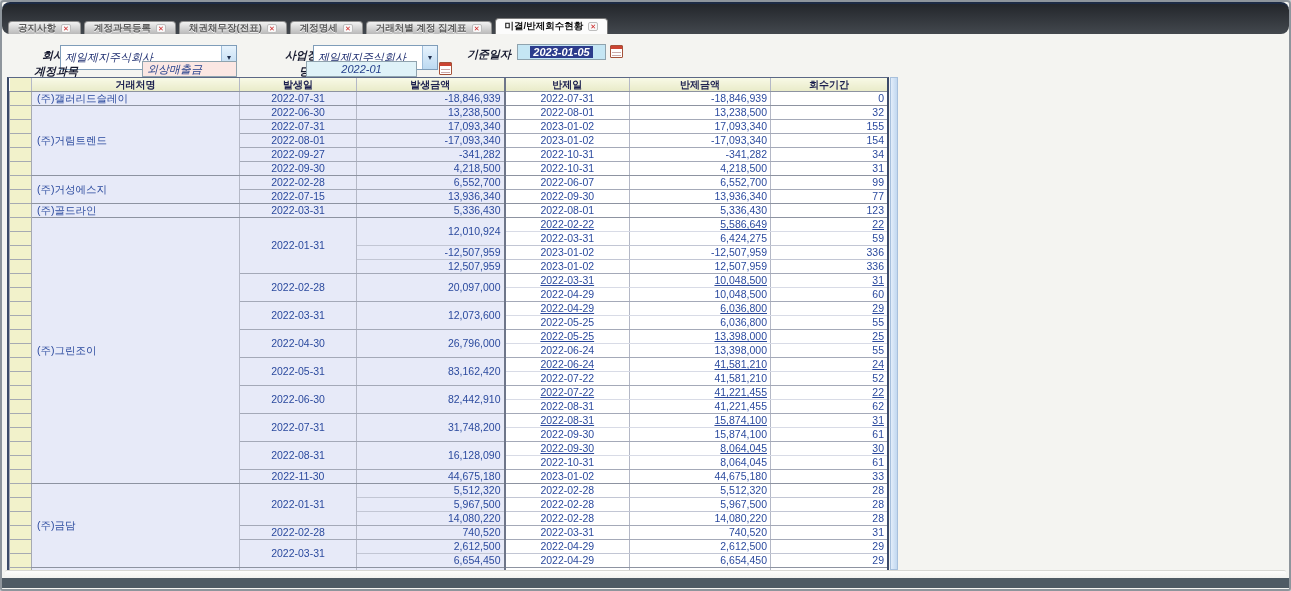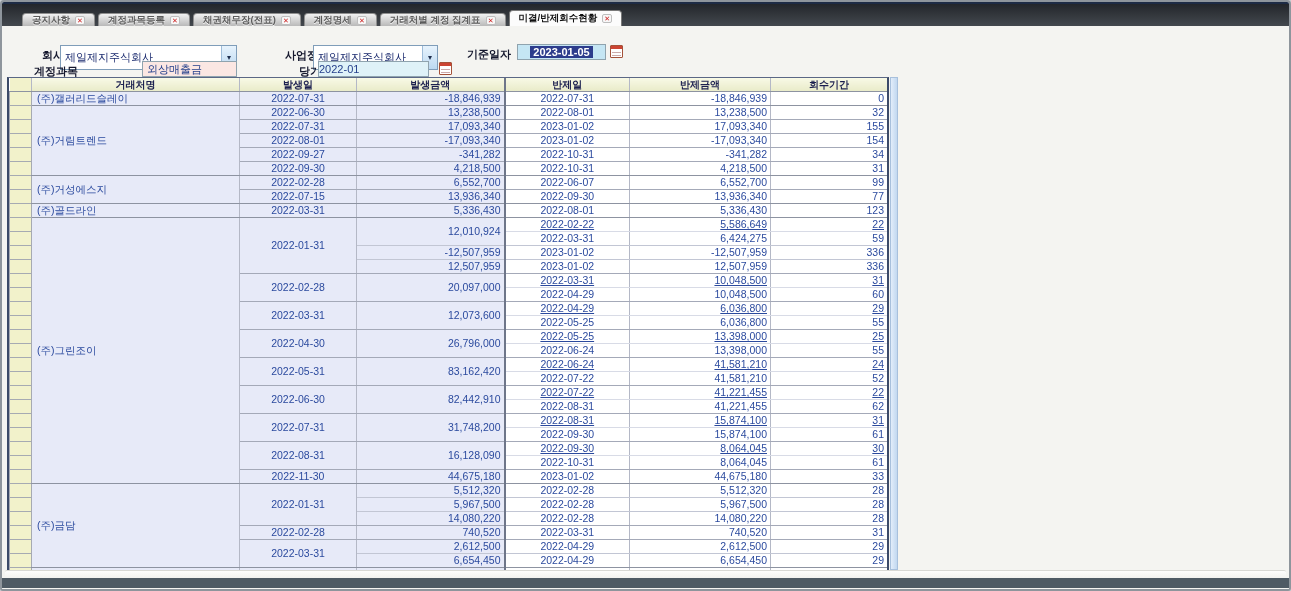--- a/index.html
+++ b/index.html
@@ -3,23 +3,23 @@
 <meta charset="utf-8">
 <style>
   * { margin:0; padding:0; box-sizing:border-box; }
   html,body { margin:0; padding:0; }
   body { font-family:"Liberation Sans","DejaVu Sans",sans-serif; background:#c9cdd1; }
 
   .window { position:relative; width:1291px; height:591px; background:#f4f4f1;
     border:2px solid #8e959c; border-radius:4px 4px 3px 3px; overflow:hidden; }
 
   
-  .tabbar { position:absolute; left:0; top:0; right:0; height:24px;
+  .tabbar { position:absolute; left:0; top:0; right:0; height:32px;
     background:linear-gradient(#23262b,#43484e); border-top:2px solid #1d2b45;
-    display:flex; align-items:flex-end; padding-left:20px; }
+    display:flex; align-items:flex-end; padding-left:6px;border-radius:8px; }
   .tab { display:inline-flex; align-items:center; gap:5px; height:13px; padding:0 9px;
     margin-right:3px; border:1px solid #8f8f8f; border-bottom:none; border-radius:4px 4px 0 0;
     background:linear-gradient(#f2f2f2,#b9b9b9); color:#5b5b5b; font-size:9.5px; font-weight:bold;
     text-shadow:0 1px 0 rgba(255,255,255,.8); white-space:nowrap; cursor:default; }
   .tab.active { height:16px; background:#fcfcfc; color:#111; text-shadow:none;
     border-color:#7a7a7a; }
   .tab-close { display:inline-flex; align-items:center; justify-content:center;
     width:10px; height:9px; background:#f7f7f7; border:1px solid #bdbdbd; border-radius:2px;
     color:#cc2222; font-size:7px; line-height:7px; font-weight:bold; }
 
@@ -28,21 +28,21 @@
     background:linear-gradient(#53575c,#b9bab8 55%,#eeeeec 90%,#f4f4f1); }
   .menu-open { position:absolute; left:4px; top:1px; height:11px; padding:0 9px;
     display:inline-flex; align-items:center; background:linear-gradient(#ee5a4a,#b01212);
     border:1px solid #6f0d0d; border-radius:6px; color:#fff; font-size:7.5px; font-weight:bold;
     font-style:italic; letter-spacing:.5px; white-space:nowrap; }
 
   
   .content { position:absolute; left:0; top:32px; right:0; bottom:0; background:#f4f4f1; }
 
   
-  .filters { position:absolute; left:0; top:0; right:0; height:43px; font-size:11px; }
+  .filters { position:absolute; left:0; top:0; right:0; height:43px; font-size:11px;font-style:italic; }
   .flabel { position:absolute; color:#15182e; font-weight:bold; white-space:nowrap; }
   .fsel { position:absolute; height:25px; background:#fff; border:1px solid #7f9db9;
     display:flex; align-items:center; color:#1a2a6e; }
   .fsel .txt { flex:1; padding:0 4px; overflow:hidden; white-space:nowrap; }
   .fsel .arrow { width:15px; height:100%; background:linear-gradient(#e7f3fd,#bcd9f1);
     border-left:1px solid #9ebcd8; display:flex; align-items:center; justify-content:center;
     color:#203050; font-size:8px; }
   .ffield { position:absolute; height:16px; border:1px solid #8fa3ae;
     display:flex; align-items:center; color:#26418c; }
   .cal { position:absolute; width:13px; height:13px; background:#fff; border:1px solid #a4523a;
@@ -139,21 +139,21 @@
 
       <div class="flabel" style="left:32px; top:30px;">계정과목</div>
       <div class="ffield" style="left:62px; top:27px; width:58px; background:#ddf0f6; padding-left:4px;margin-top:29px;">
         <span>11100410</span>
       </div>
       <div class="ffield" style="left:140px; top:27px; width:95px; background:#fbe7e3; padding-left:4px;">
         <span>외상매출금</span>
       </div>
 
       <div class="flabel" style="left:256px; top:30px;margin-left:41px;">당기시작년월</div>
-      <div class="ffield" style="left:316px; top:27px; width:111px; background:#dff2f8; ">
+      <div class="ffield" style="left:304px; top:27px; width:111px; background:#dff2f8; justify-content:center;">
         <span>2022-01</span>
       </div>
       <div class="cal" style="left:437px; top:28px;"></div>
     </div>
 
     <div class="grid-wrap">
       <table class="grid">
         <colgroup>
           <col style="width:22px">
             <col style="width:208px">

